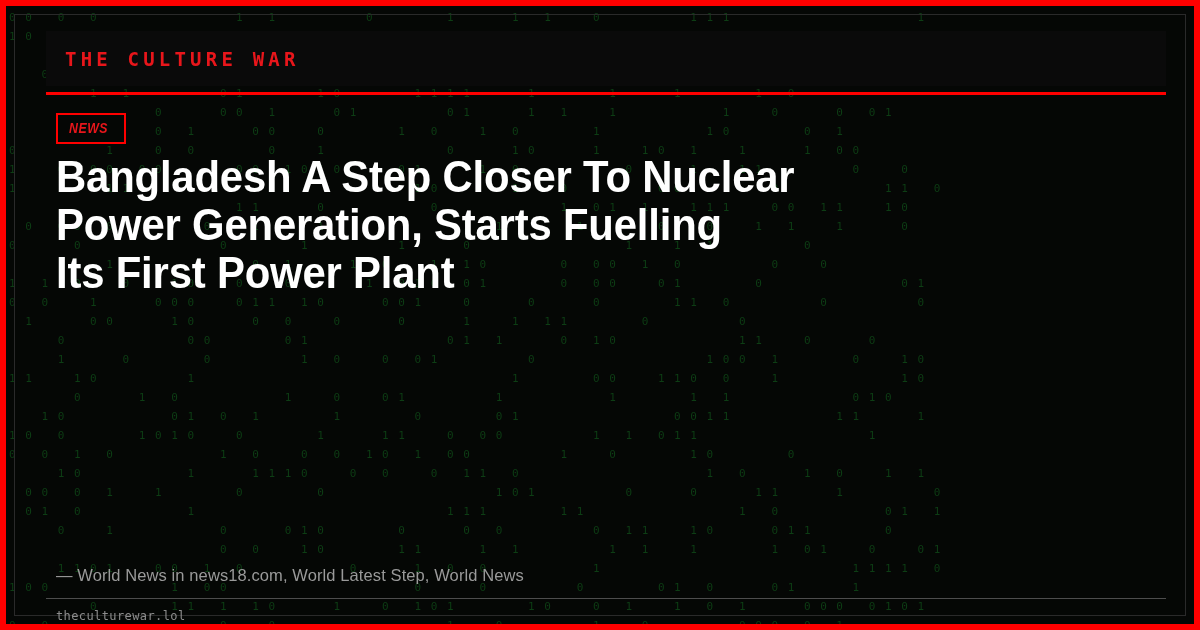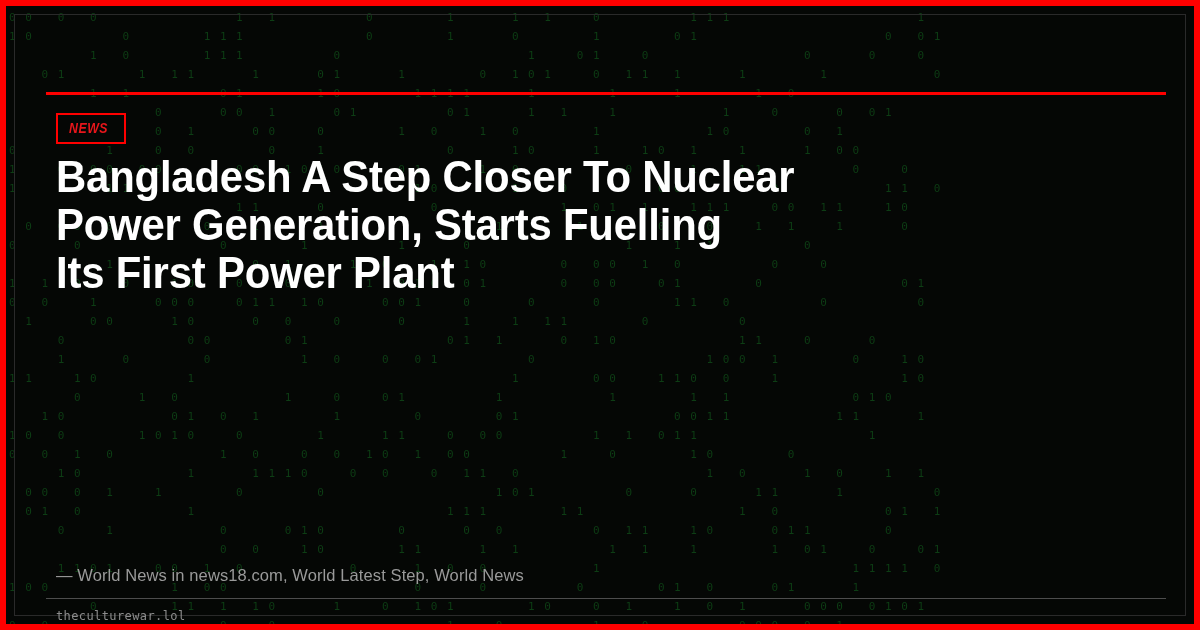--- a/index.html
+++ b/index.html
@@ -173,20 +173,23 @@
 100       1 00           0   0     0    01 0   01   1     
      0    11 1 10   1  0 101    10  0 1  1 0 1   000 0101 
 0 0          0  0          1  0     1  0     000 0 1      
    0011   0      0 0 1   1 00  00     0  1 0  0       0   
 </div>
 
   <div id="inner-frame"></div>
 
   <div id="content">
 
+    <div id="brandbar">
+      <div id="brand">THE CULTURE WAR</div>
+    </div>
 
     <div id="brand-rule"></div>
 
     <div id="badge">
       <span id="badge-label">NEWS</span>
     </div>
 
     <div id="headline">
       <span class="hl-line">Bangladesh A Step Closer To Nuclear</span>
       <span class="hl-line">Power Generation, Starts Fuelling</span>

